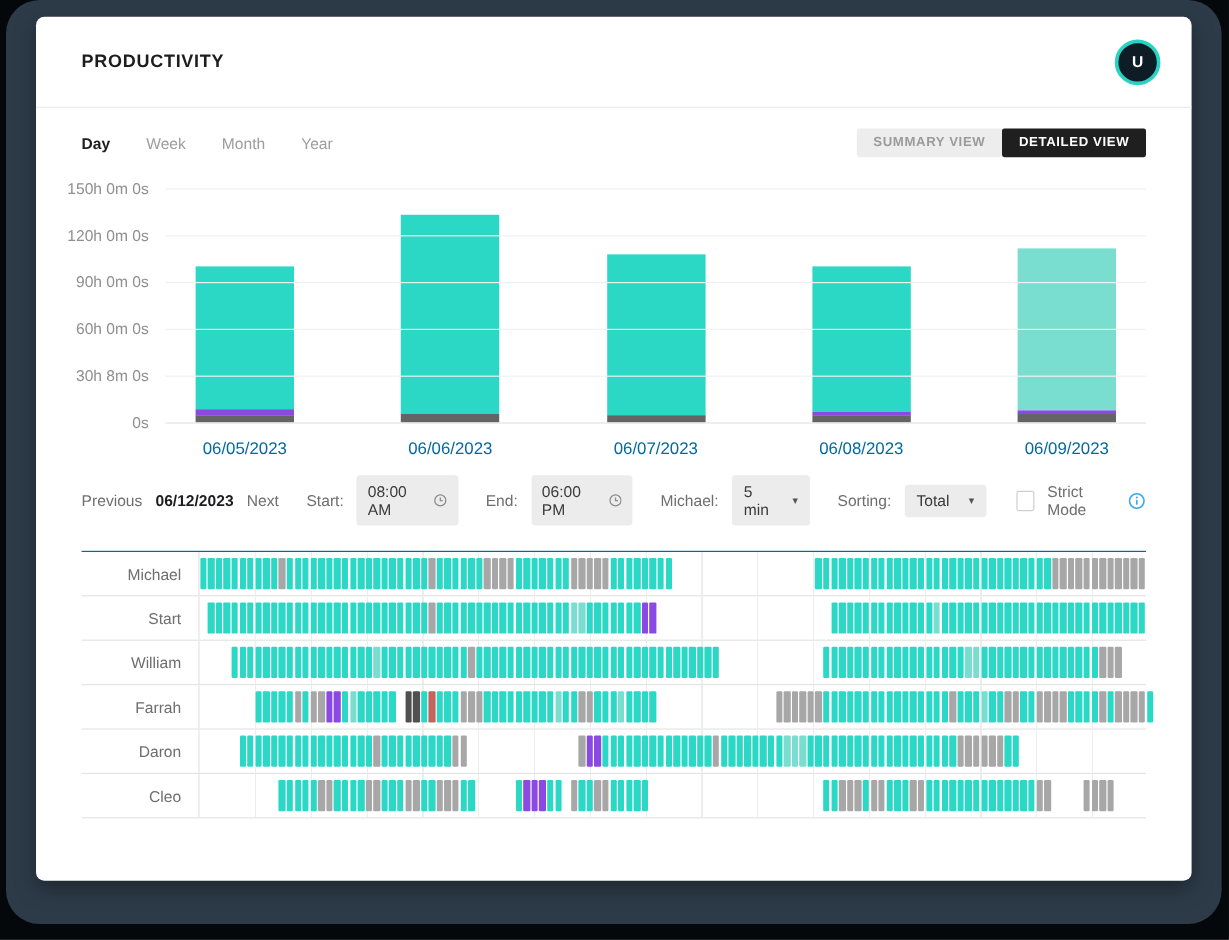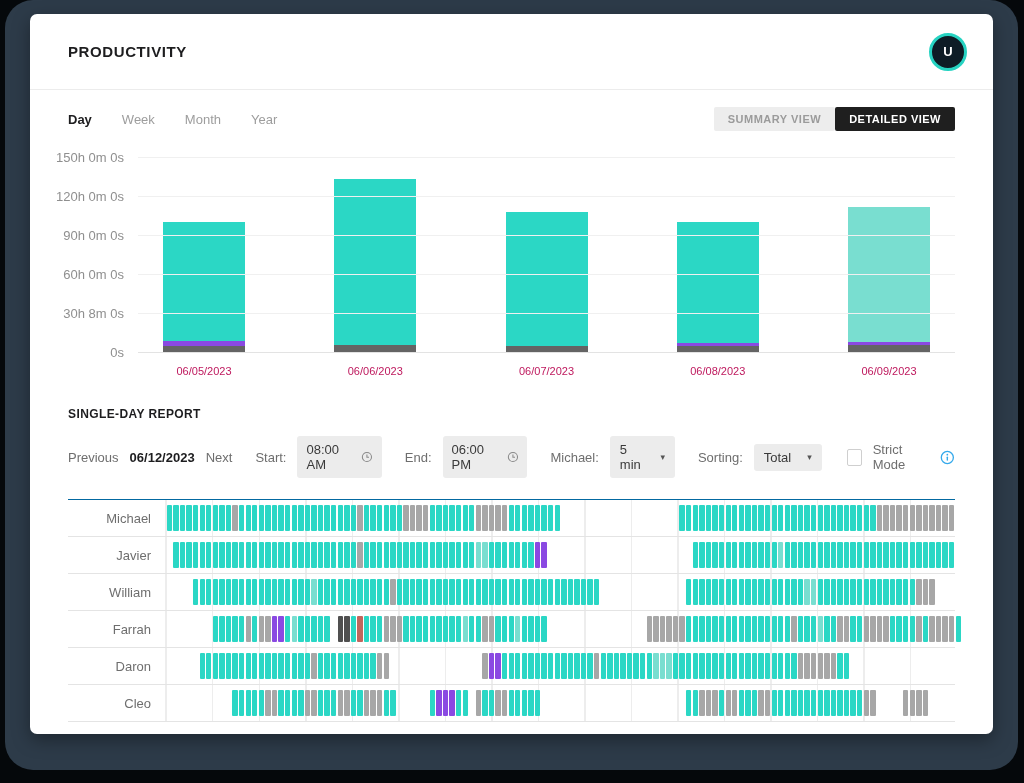--- a/index.html
+++ b/index.html
@@ -27,21 +27,21 @@
   .yaxis{width:108px;position:relative;height:195px;flex:none;}
   .ytick{position:absolute;right:14px;transform:translateY(-50%);font-size:13px;color:#8f8f8f;white-space:nowrap;}
   .plotcol{flex:1;min-width:0;}
   .plot{position:relative;height:195px;}
   .gline{position:absolute;left:0;right:0;height:1px;background:#f0f0f0;}
   .gline.zero{background:#e3e3e3;}
   .bars{position:absolute;left:0;right:0;top:0;bottom:0;display:flex;justify-content:space-between;padding:0 25px;align-items:flex-end;}
   .barcol{width:82px;display:flex;flex-direction:column-reverse;}
   .seg{width:100%;}
   .dates{display:flex;justify-content:space-between;padding:0 25px;margin-top:13px;}
-  .dlabel{width:82px;display:flex;justify-content:center;font-size:11px;color:#be185d;white-space:nowrap;overflow:visible;}
+  .dlabel{width:82px;display:flex;justify-content:center;font-size:14px;color:#0369a1;white-space:nowrap;overflow:visible;}
 
   
   .rephead{margin:30px 0 0 38px;font-size:12px;font-weight:bold;letter-spacing:.4px;color:#1d1d1f;}
   .controls{display:flex;align-items:center;margin:15px 38px 0;font-size:13px;color:#6e6e6e;gap:11px;}
   .ctl-date{font-weight:bold;color:#1d1d1f;}
   .box{display:flex;align-items:center;gap:8px;background:#ececec;border-radius:3px;padding:6px 9px;color:#3a3a3a;}
   .select{display:flex;align-items:center;gap:16px;background:#ececec;border-radius:3px;padding:6px 10px;color:#3a3a3a;}
   .caret{font-size:9px;color:#555;}
   .chk{width:15px;height:15px;background:#fff;border:1px solid #cfcfcf;border-radius:2px;margin-left:14px;}
   .mleft{margin-left:12px;}
@@ -126,21 +126,20 @@
         <div class="dates" id="dates">
             <div class="dlabel">06/05/2023</div>
             <div class="dlabel">06/06/2023</div>
             <div class="dlabel">06/07/2023</div>
             <div class="dlabel">06/08/2023</div>
             <div class="dlabel">06/09/2023</div>
           </div>
       </div>
     </div>
 
-    <div class="rephead">SINGLE-DAY REPORT</div>
 
     <div class="controls">
       <span>Previous</span>
       <span class="ctl-date">06/12/2023</span>
       <span>Next</span>
       <span class="mleft">Start:</span>
       <div class="box">
         <span>08:00 AM</span>
         <svg width="14" height="14" viewBox="0 0 16 16">
             <circle cx="8" cy="8" r="6.2" fill="none" stroke="#8a8a8a" stroke-width="1.4"></circle>
@@ -276,21 +275,21 @@
             <div class="cell" style="left: 94.2467%; width: 0.683333%; background: rgb(167, 167, 167);"></div>
             <div class="cell" style="left: 95.08%; width: 0.683333%; background: rgb(167, 167, 167);"></div>
             <div class="cell" style="left: 95.9133%; width: 0.683333%; background: rgb(167, 167, 167);"></div>
             <div class="cell" style="left: 96.7467%; width: 0.683333%; background: rgb(167, 167, 167);"></div>
             <div class="cell" style="left: 97.58%; width: 0.683333%; background: rgb(167, 167, 167);"></div>
             <div class="cell" style="left: 98.4133%; width: 0.683333%; background: rgb(167, 167, 167);"></div>
             <div class="cell" style="left: 99.2467%; width: 0.683333%; background: rgb(167, 167, 167);"></div>
           </div>
         </div>
         <div class="trow">
-          <div class="tname">Javier</div>
+          <div class="tname">Start</div>
           <div class="ttrack">
             <div class="cell" style="left: 0.913333%; width: 0.683333%; background: rgb(43, 215, 197);"></div>
             <div class="cell" style="left: 1.74667%; width: 0.683333%; background: rgb(43, 215, 197);"></div>
             <div class="cell" style="left: 2.58%; width: 0.683333%; background: rgb(43, 215, 197);"></div>
             <div class="cell" style="left: 3.41333%; width: 0.683333%; background: rgb(43, 215, 197);"></div>
             <div class="cell" style="left: 4.24667%; width: 0.683333%; background: rgb(43, 215, 197);"></div>
             <div class="cell" style="left: 5.08%; width: 0.683333%; background: rgb(43, 215, 197);"></div>
             <div class="cell" style="left: 5.91333%; width: 0.683333%; background: rgb(43, 215, 197);"></div>
             <div class="cell" style="left: 6.74667%; width: 0.683333%; background: rgb(43, 215, 197);"></div>
             <div class="cell" style="left: 7.58%; width: 0.683333%; background: rgb(43, 215, 197);"></div>

